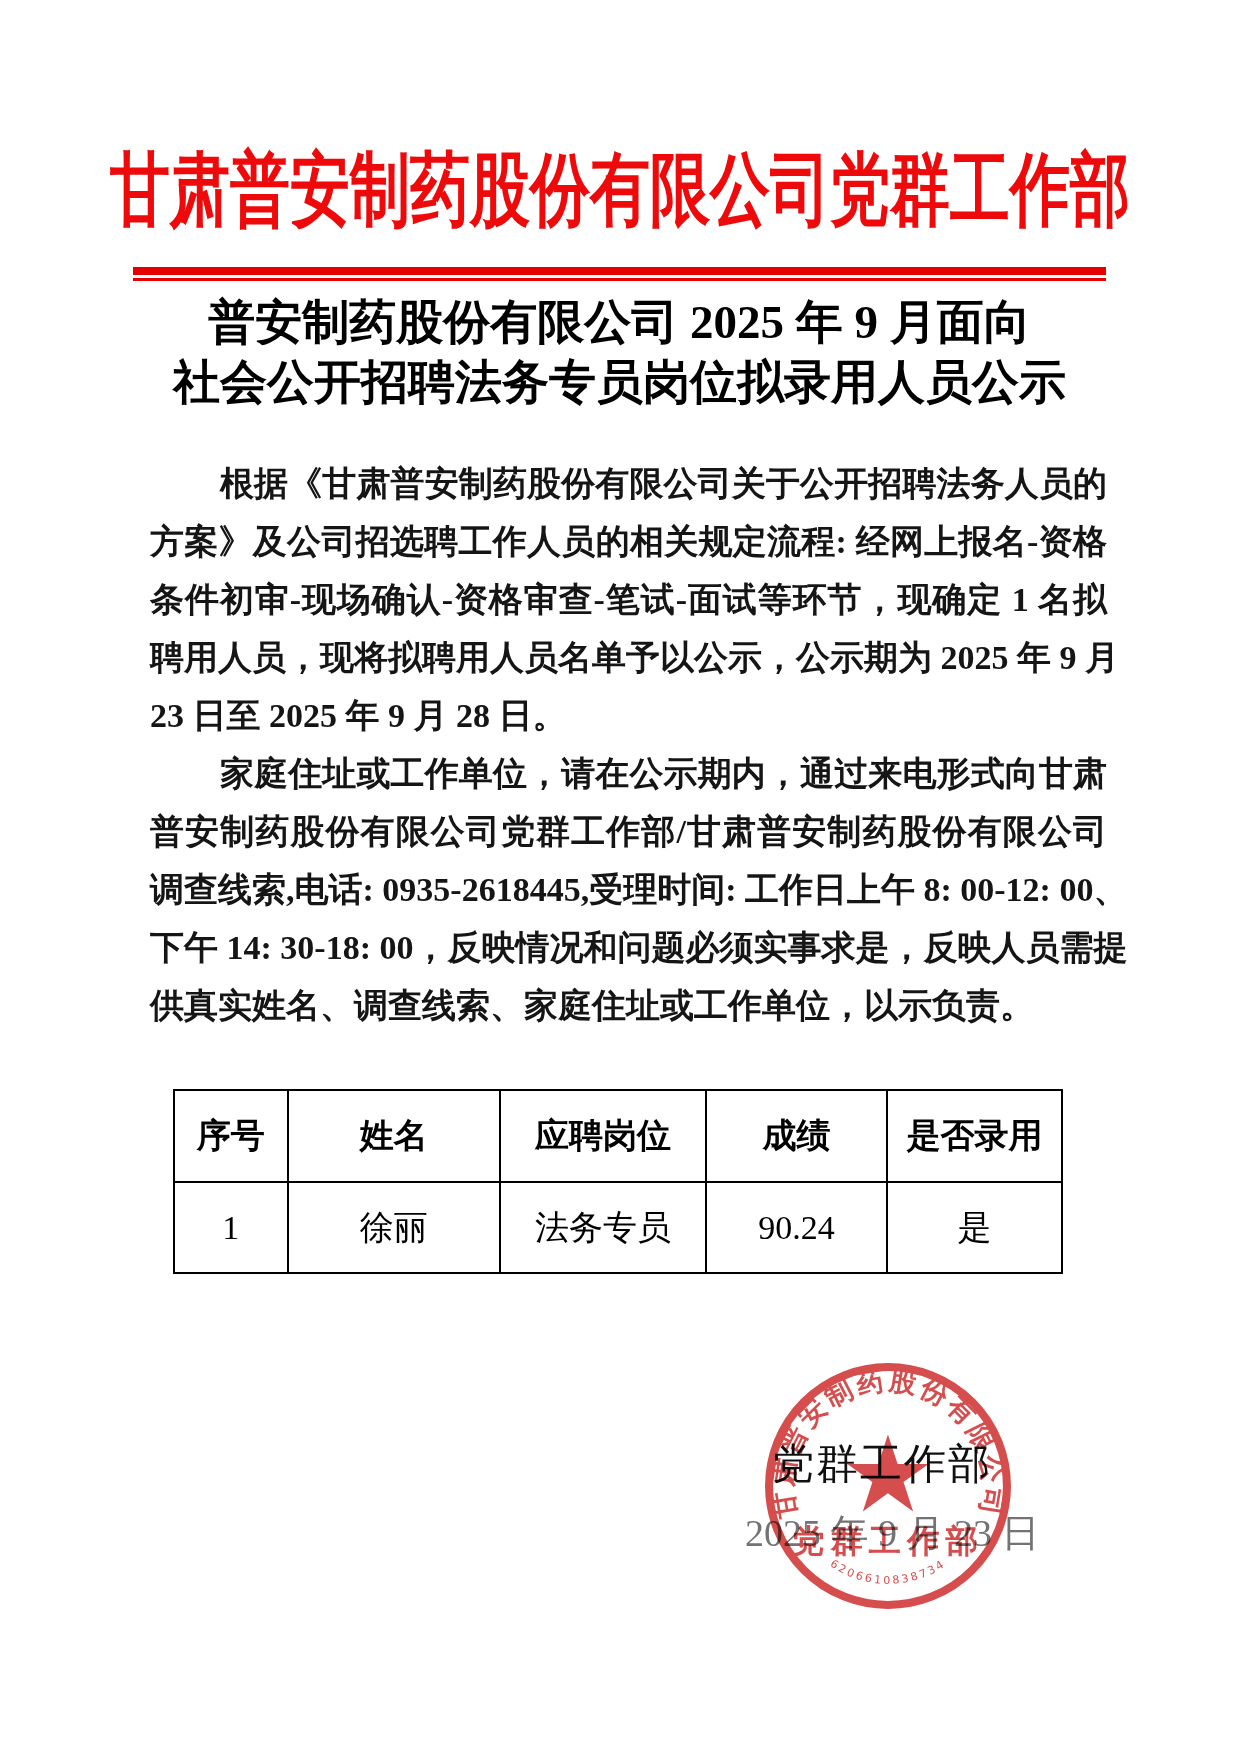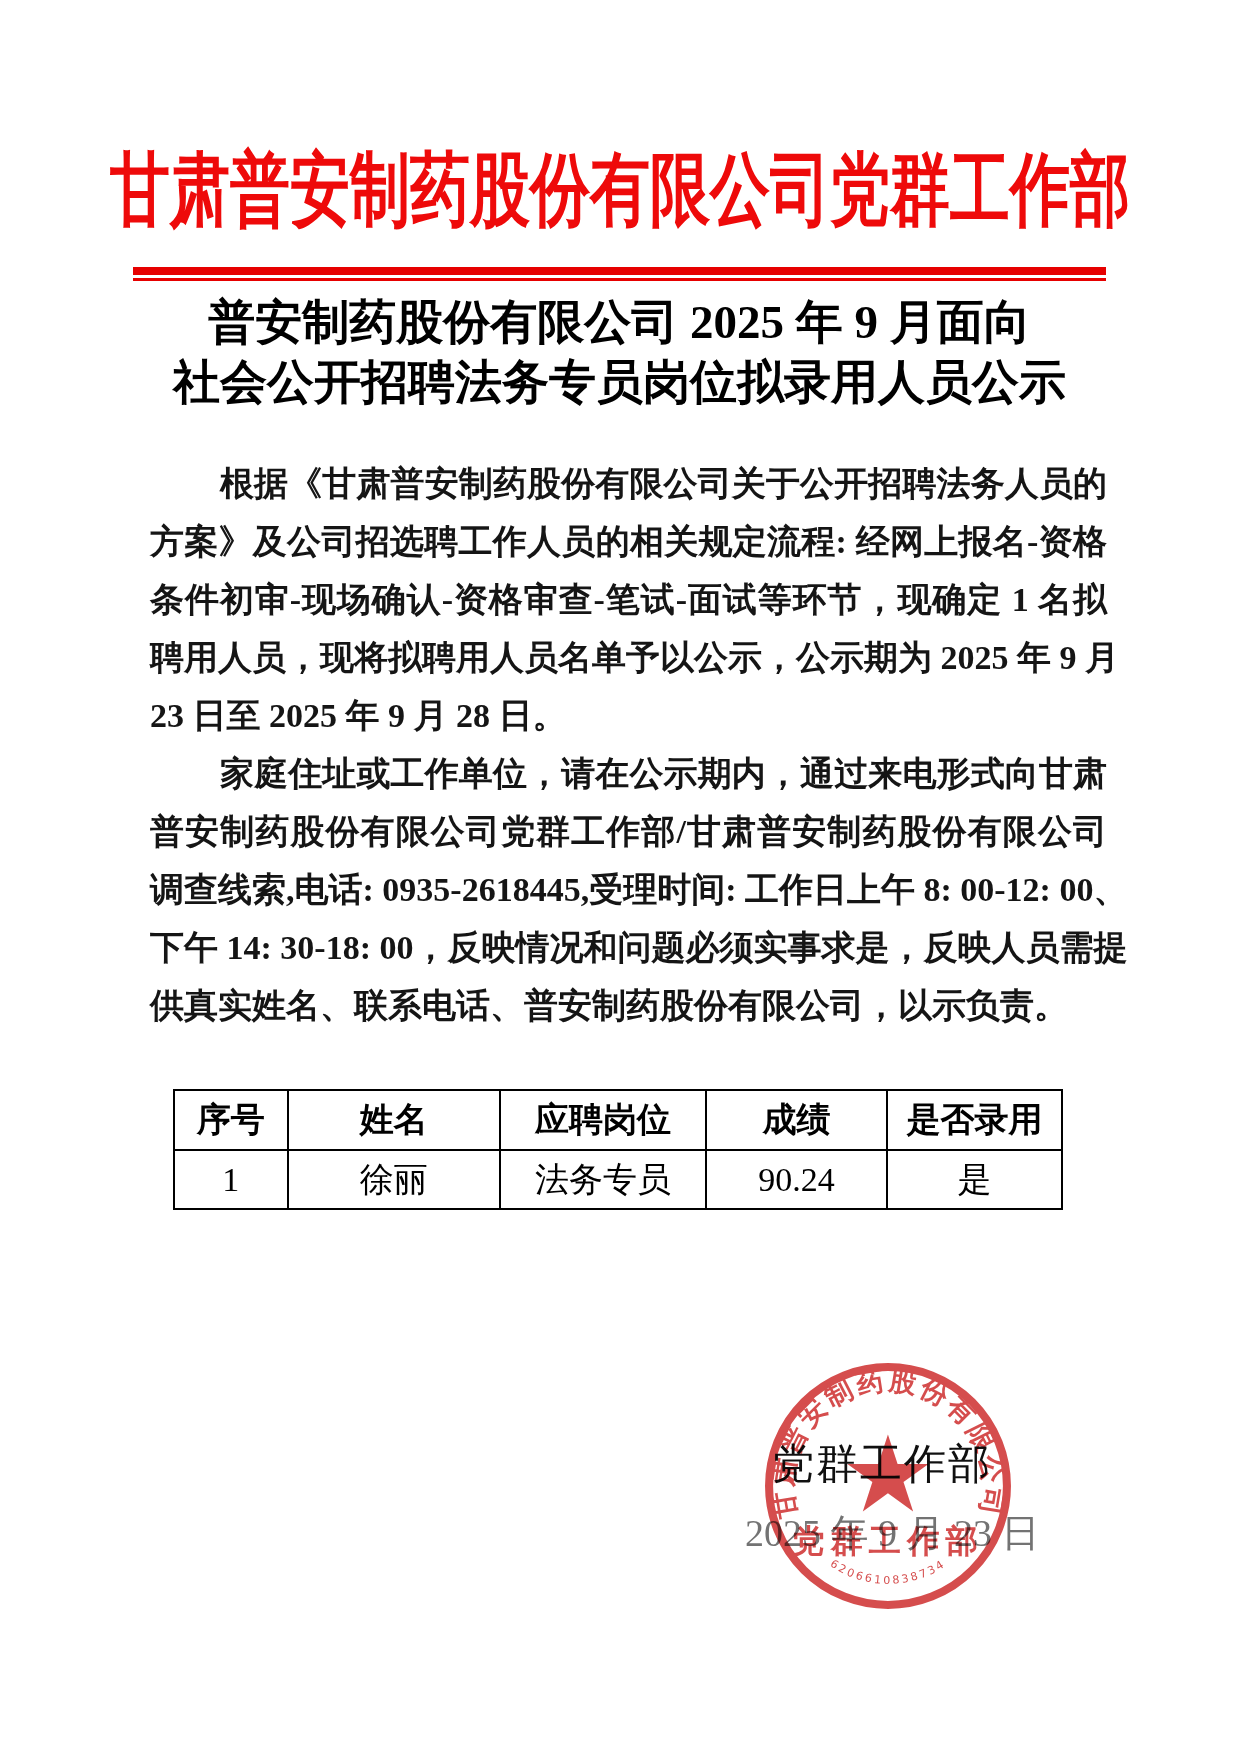--- a/index.html
+++ b/index.html
@@ -48,21 +48,21 @@
   .bl.indent{padding-left:70px;}
   .bl.end{text-align-last:left;}
   
   .result-table{
     position:absolute;left:173px;top:1089px;width:890px;
     border-collapse:collapse;table-layout:fixed;
     font-size:34px;color:#000;
   }
   .result-table th,.result-table td{
     border:2px solid #000;text-align:center;vertical-align:middle;
-    padding:0;overflow:hidden;
+    padding:16px;overflow:hidden;
   }
   .result-table th{height:58px;font-weight:bold;}
   .result-table td{height:57px;font-weight:normal;}
   .col-no{width:12.8%;} .col-name{width:23.9%;} .col-post{width:23.2%;}
   .col-score{width:20.4%;} .col-hired{width:19.7%;}
   
   .sig-dept{
     position:absolute;left:770px;top:1436px;width:224px;
     text-align:center;font-size:42px;color:#101010;letter-spacing:2px;
     white-space:nowrap;
@@ -97,21 +97,21 @@
   <div class="body-text">
     <div class="bl indent">根据《甘肃普安制药股份有限公司关于公开招聘法务人员的</div>
     <div class="bl">方案》及公司招选聘工作人员的相关规定流程: 经网上报名-资格</div>
     <div class="bl">条件初审-现场确认-资格审查-笔试-面试等环节，现确定 1 名拟</div>
     <div class="bl">聘用人员，现将拟聘用人员名单予以公示，公示期为 2025 年 9 月</div>
     <div class="bl end">23 日至 2025 年 9 月 28 日。</div>
     <div class="bl indent">家庭住址或工作单位，请在公示期内，通过来电形式向甘肃</div>
     <div class="bl">普安制药股份有限公司党群工作部/甘肃普安制药股份有限公司</div>
     <div class="bl">调查线索,电话: 0935-2618445,受理时间: 工作日上午 8: 00-12: 00、</div>
     <div class="bl">下午 14: 30-18: 00，反映情况和问题必须实事求是，反映人员需提</div>
-    <div class="bl end">供真实姓名、联系电话、普安制药股份有限公司，以示负责。</div>
+    <div class="bl end">供真实姓名、调查线索、家庭住址或工作单位，以示负责。</div>
   </div>
 
   <table class="result-table">
     <colgroup>
       <col class="col-no">
         <col class="col-name">
         <col class="col-post">
       <col class="col-score">
         <col class="col-hired">
     </colgroup>

